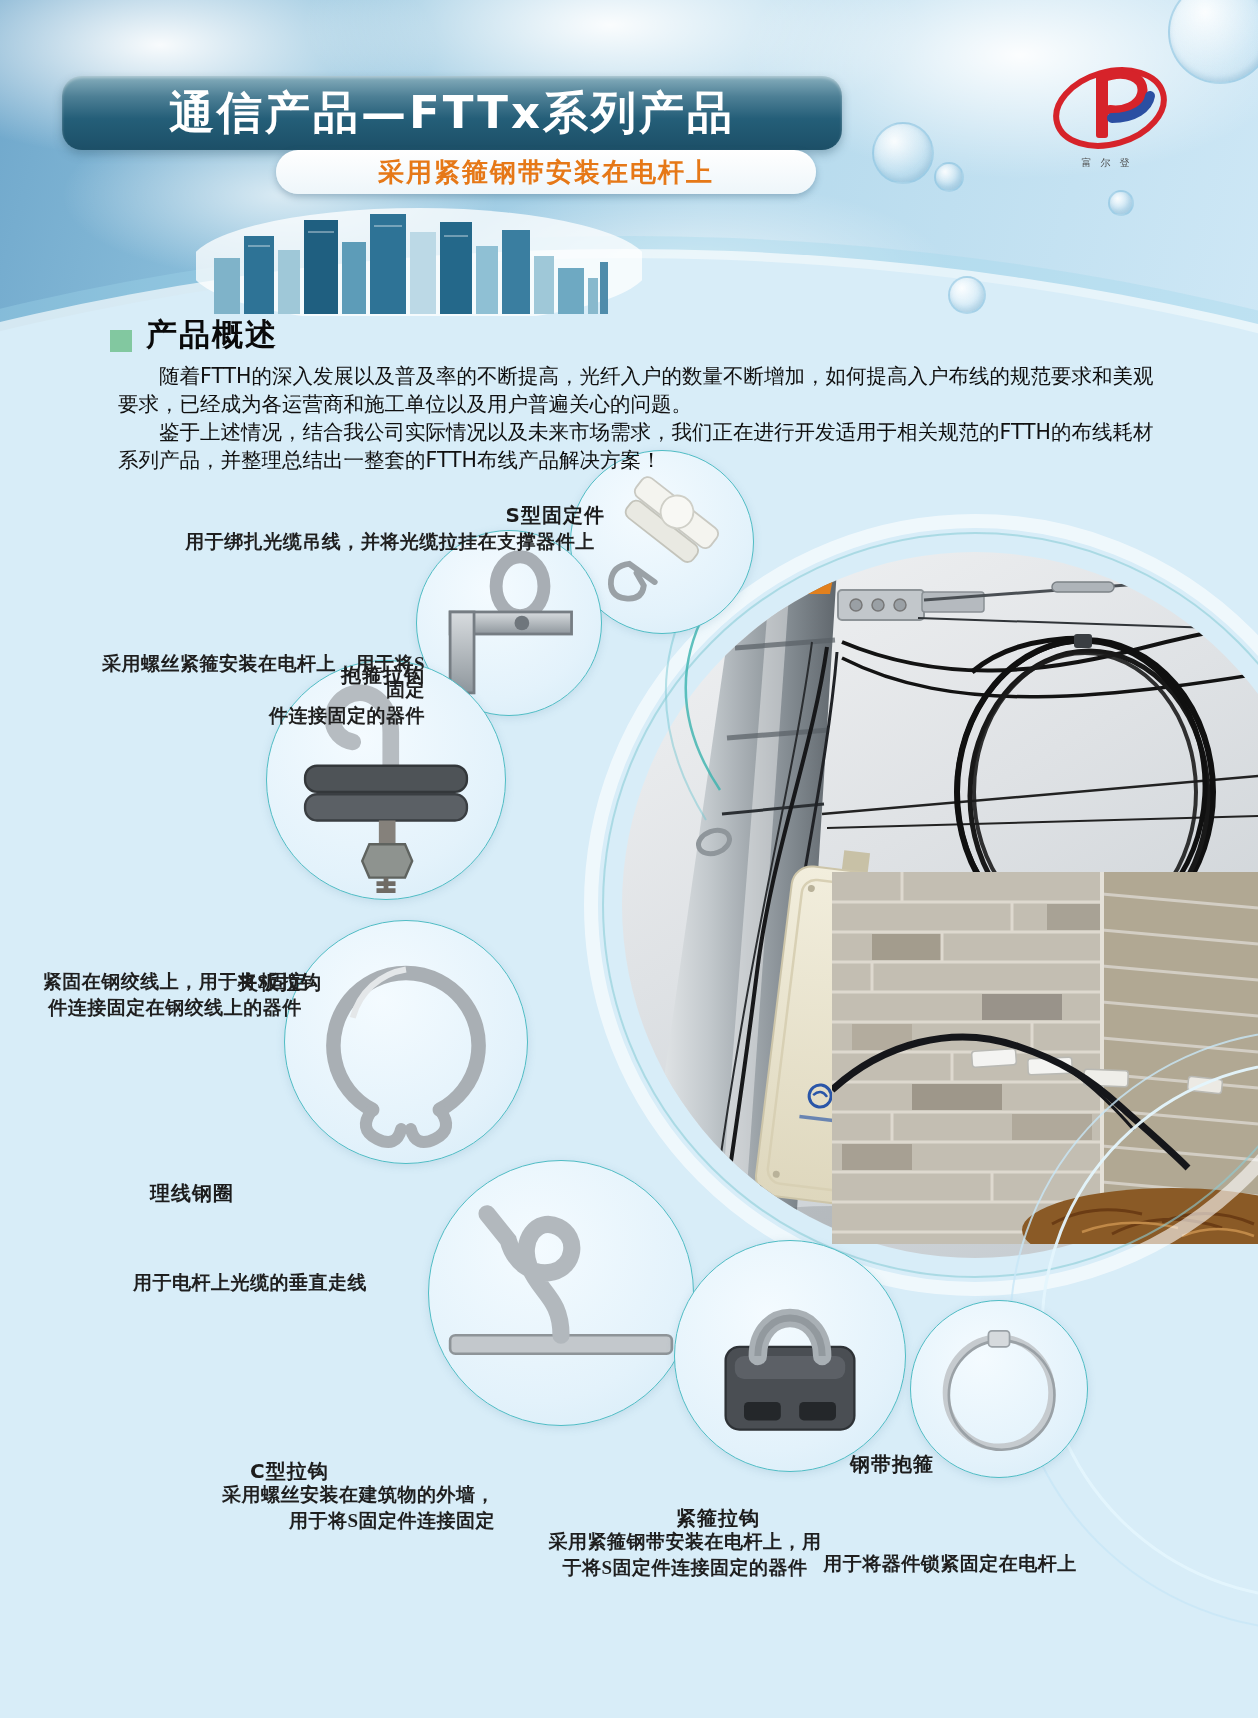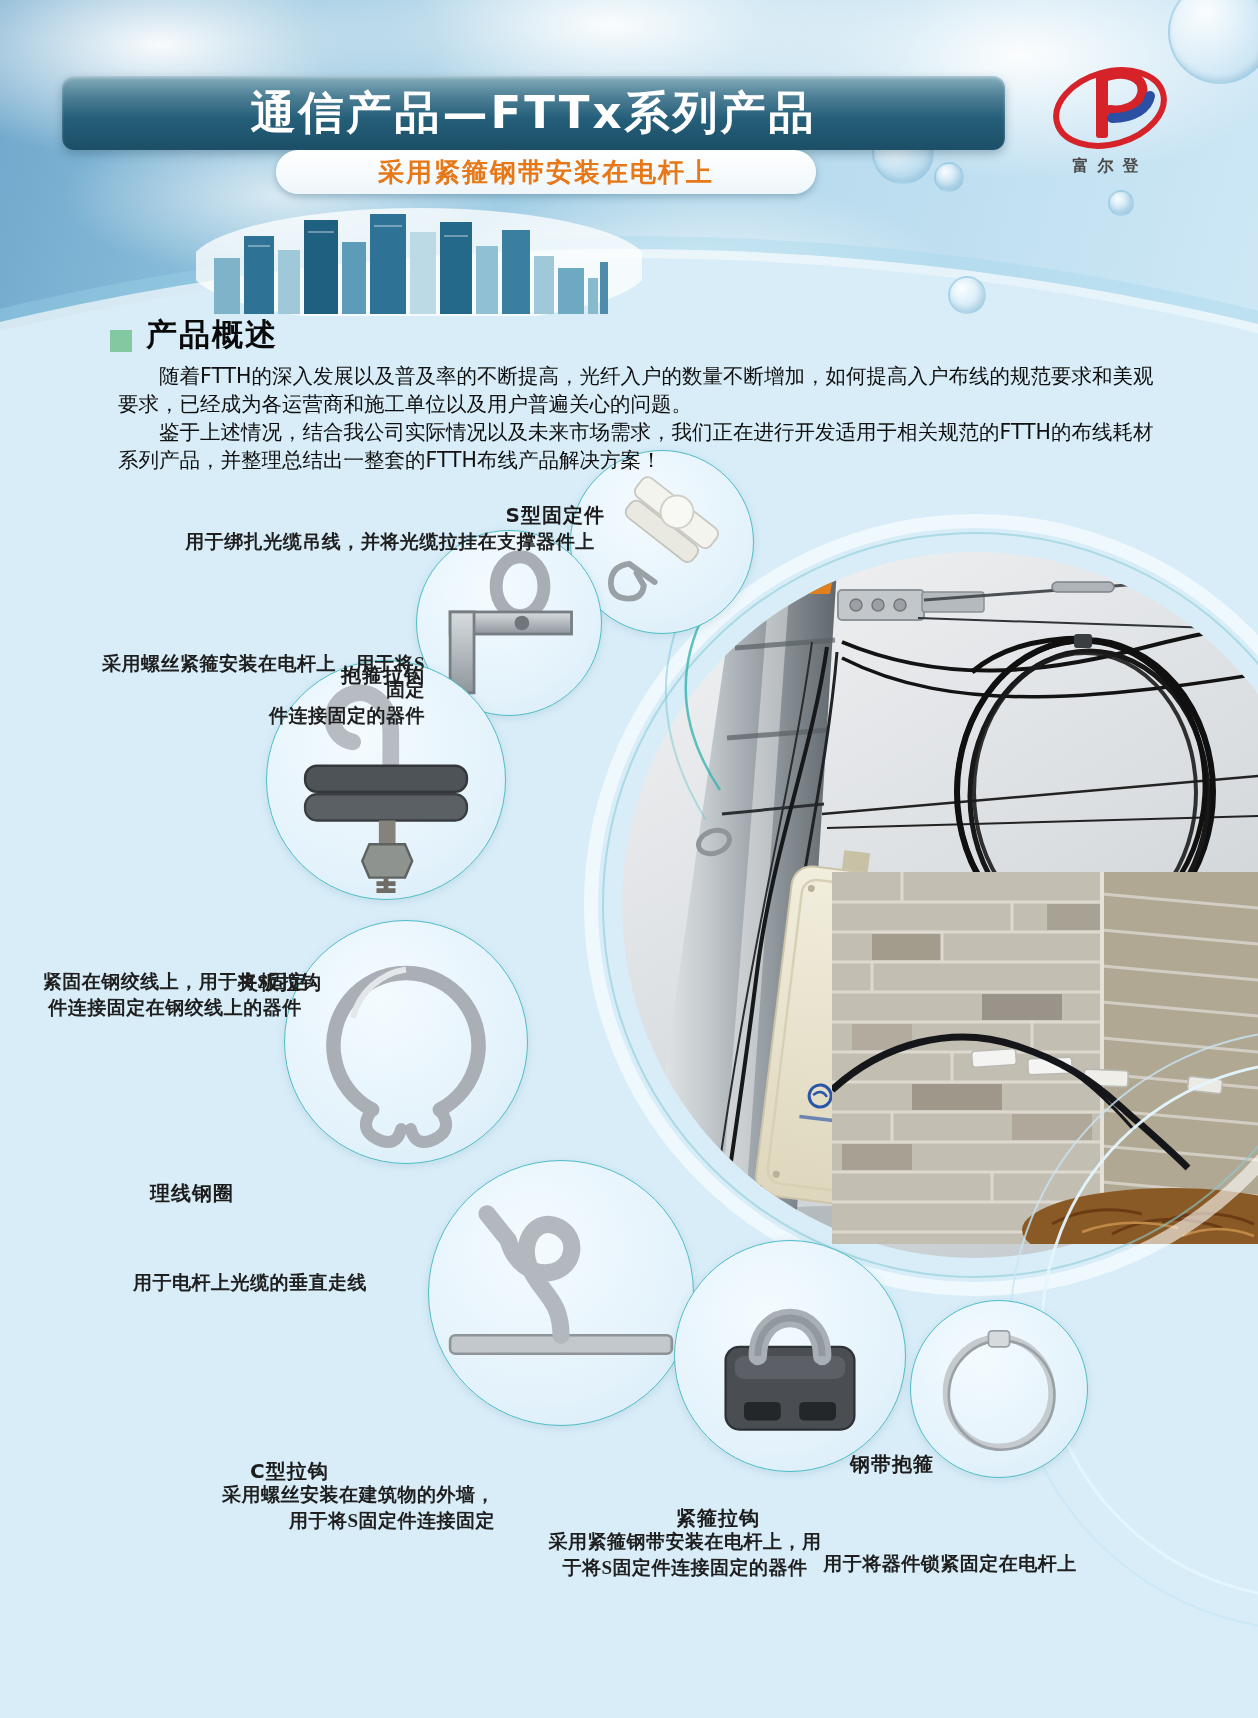--- a/index.html
+++ b/index.html
@@ -19,33 +19,33 @@
           border:2px solid rgba(130,190,220,.55);
           background:radial-gradient(circle at 35% 30%,rgba(255,255,255,.9),rgba(205,232,246,.15) 60%,rgba(160,200,225,.3));
           box-shadow:inset -2px -3px 6px rgba(120,170,200,.4);}
   .b1{left:872px;top:122px;width:58px;height:58px;}
   .b2{left:934px;top:162px;width:26px;height:26px;}
   .b3{left:1168px;top:-20px;width:100px;height:100px;}
   .b4{left:948px;top:276px;width:34px;height:34px;}
   .b5{left:1108px;top:190px;width:22px;height:22px;}
 
   
-  .banner{position:absolute;left:62px;top:76px;width:943px;height:74px;z-index:8;border-radius:12px;
+  .banner{position:absolute;left:62px;top:76px;width:780px;height:74px;z-index:8;border-radius:20px;
       background:linear-gradient(180deg,#86aebd 0%,#4d7f95 28%,#245e78 58%,#1c4f67 100%);
       box-shadow:0 4px 10px rgba(40,80,100,.35),inset 0 2px 3px rgba(255,255,255,.35);}
   .banner .title{display:block;text-align:center;line-height:74px;font-size:45px;font-weight:600;
       color:#ffffff;letter-spacing:3px;}
   .pill{position:absolute;left:276px;top:150px;width:540px;height:44px;z-index:9;border-radius:22px;
       background:linear-gradient(180deg,#ffffff 0%,#eef6fa 100%);
       box-shadow:0 3px 7px rgba(60,100,125,.38);}
   .pill .subtitle{display:block;text-align:center;line-height:44px;font-size:26px;font-weight:700;
       color:#e67817;letter-spacing:2px;}
 
   .logo{position:absolute;left:1050px;top:66px;width:120px;height:104px;z-index:8;text-align:center;}
-  .logo .logo-name{display:block;margin-top:2px;font-size:16px;color:#4a4a4a;letter-spacing:9px;font-weight:700;}
+  .logo .logo-name{display:block;margin-top:2px;font-size:10px;color:#4a4a4a;letter-spacing:9px;font-weight:400;}
 
   .skyline{position:absolute;left:196px;top:206px;width:446px;height:110px;z-index:3;}
 
   
   .ov-bullet{position:absolute;left:110px;top:330px;width:22px;height:22px;background:#82c8a0;z-index:7;}
   .ov-head{position:absolute;left:146px;top:314px;z-index:7;font-family:"DejaVu Serif",serif;
       font-size:31px;font-weight:700;color:#0a0a0a;letter-spacing:2px;}
   .ov-text{position:absolute;left:118px;top:362px;width:1040px;z-index:7;
       font-size:20.5px;line-height:28px;color:#101010;font-weight:500;}
   .ov-text p{margin:0;text-indent:2em;}

